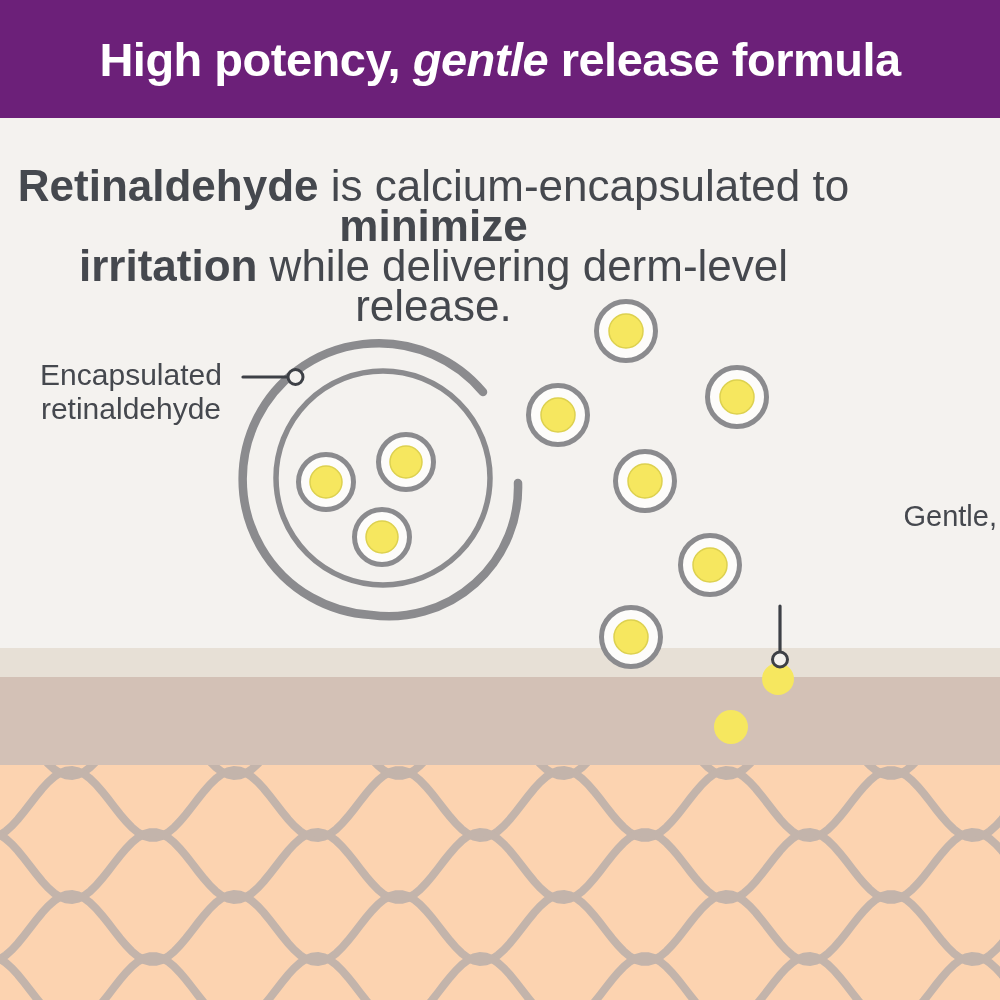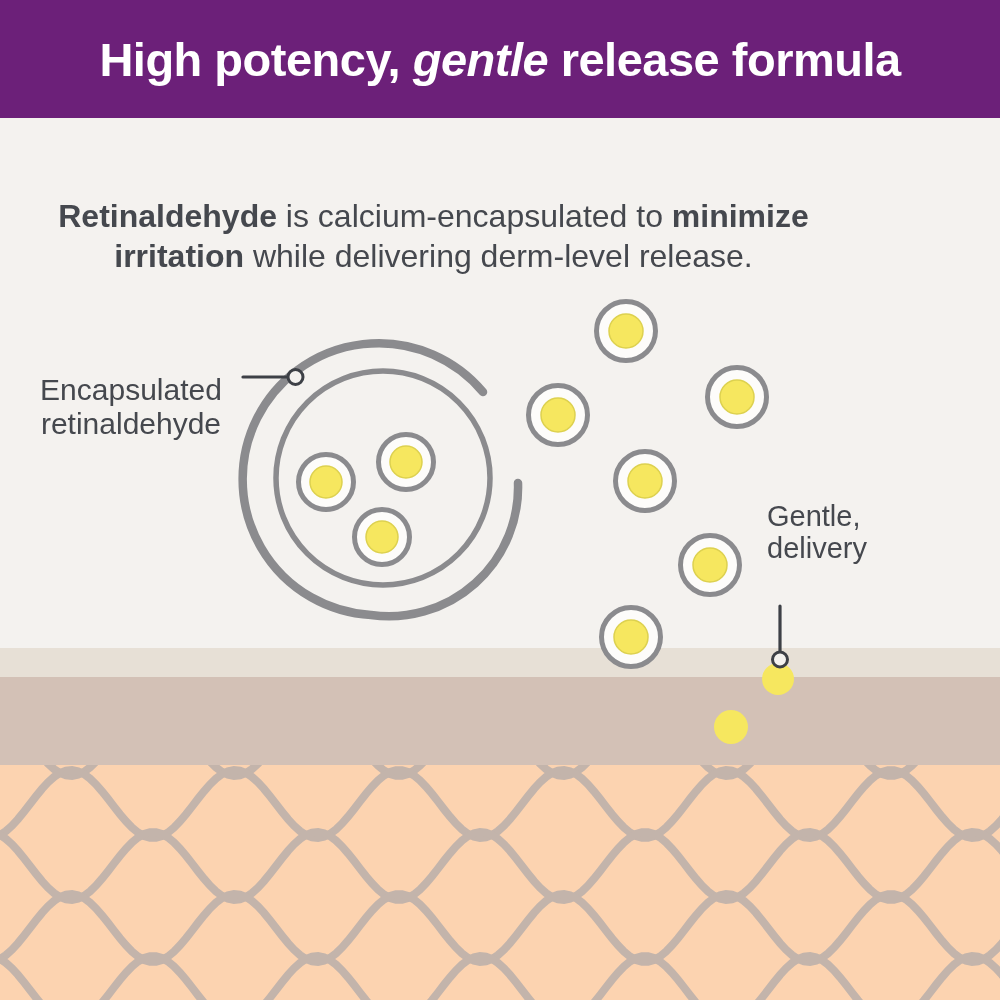--- a/index.html
+++ b/index.html
@@ -13,21 +13,21 @@
   .banner{
     position:absolute;left:0;top:0;width:1000px;height:118px;
     display:flex;align-items:center;justify-content:center;
   }
   .banner h1{
     margin:0;font-size:47px;font-weight:700;letter-spacing:-0.5px;
   }
   .banner h1 i{font-style:italic;}
   .intro{
     position:absolute;left:0;top:166px;width:867px;
-    text-align:center;font-size:32px;line-height:40px;margin-top:30px;
+    text-align:center;font-size:44px;line-height:40px;
   }
   .label{position:absolute;}
   .label-enc{
     left:25px;top:358px;width:212px;
     text-align:center;font-size:30px;line-height:34px;
   }
   .label-gentle{
     left:767px;top:500px;width:230px;
     text-align:left;font-size:29px;line-height:32px;
   }
@@ -84,23 +84,22 @@
 
   <div class="banner" style="background: rgb(108, 32, 121); color: rgb(255, 255, 255); text-align: center;">
     <h1><span>High potency, </span><i>gentle</i><span> release formula</span></h1>
   </div>
 
   <div class="intro" style="color: rgb(69, 72, 78);">
     <div><b>Retinaldehyde</b><span> is calcium-encapsulated to </span><b>minimize</b></div>
     <div><b>irritation</b><span> while delivering derm-level release.</span></div>
   </div>
 
-  <div class="label label-enc" style="color: rgb(69, 72, 78); margin-top: 15px;">
+  <div class="label label-enc" style="color: rgb(69, 72, 78);">
     <div>Encapsulated</div>
     <div>retinaldehyde</div>
   </div>
 
-  <div class="label label-gentle" style="color: rgb(69, 72, 78);">
+  <div class="label label-gentle" style="color: rgb(69, 72, 78); text-align: right;">
     <div>Gentle,</div>
-    <div>delivery</div>
   </div>
 
 </div>
 
 </body></html>

